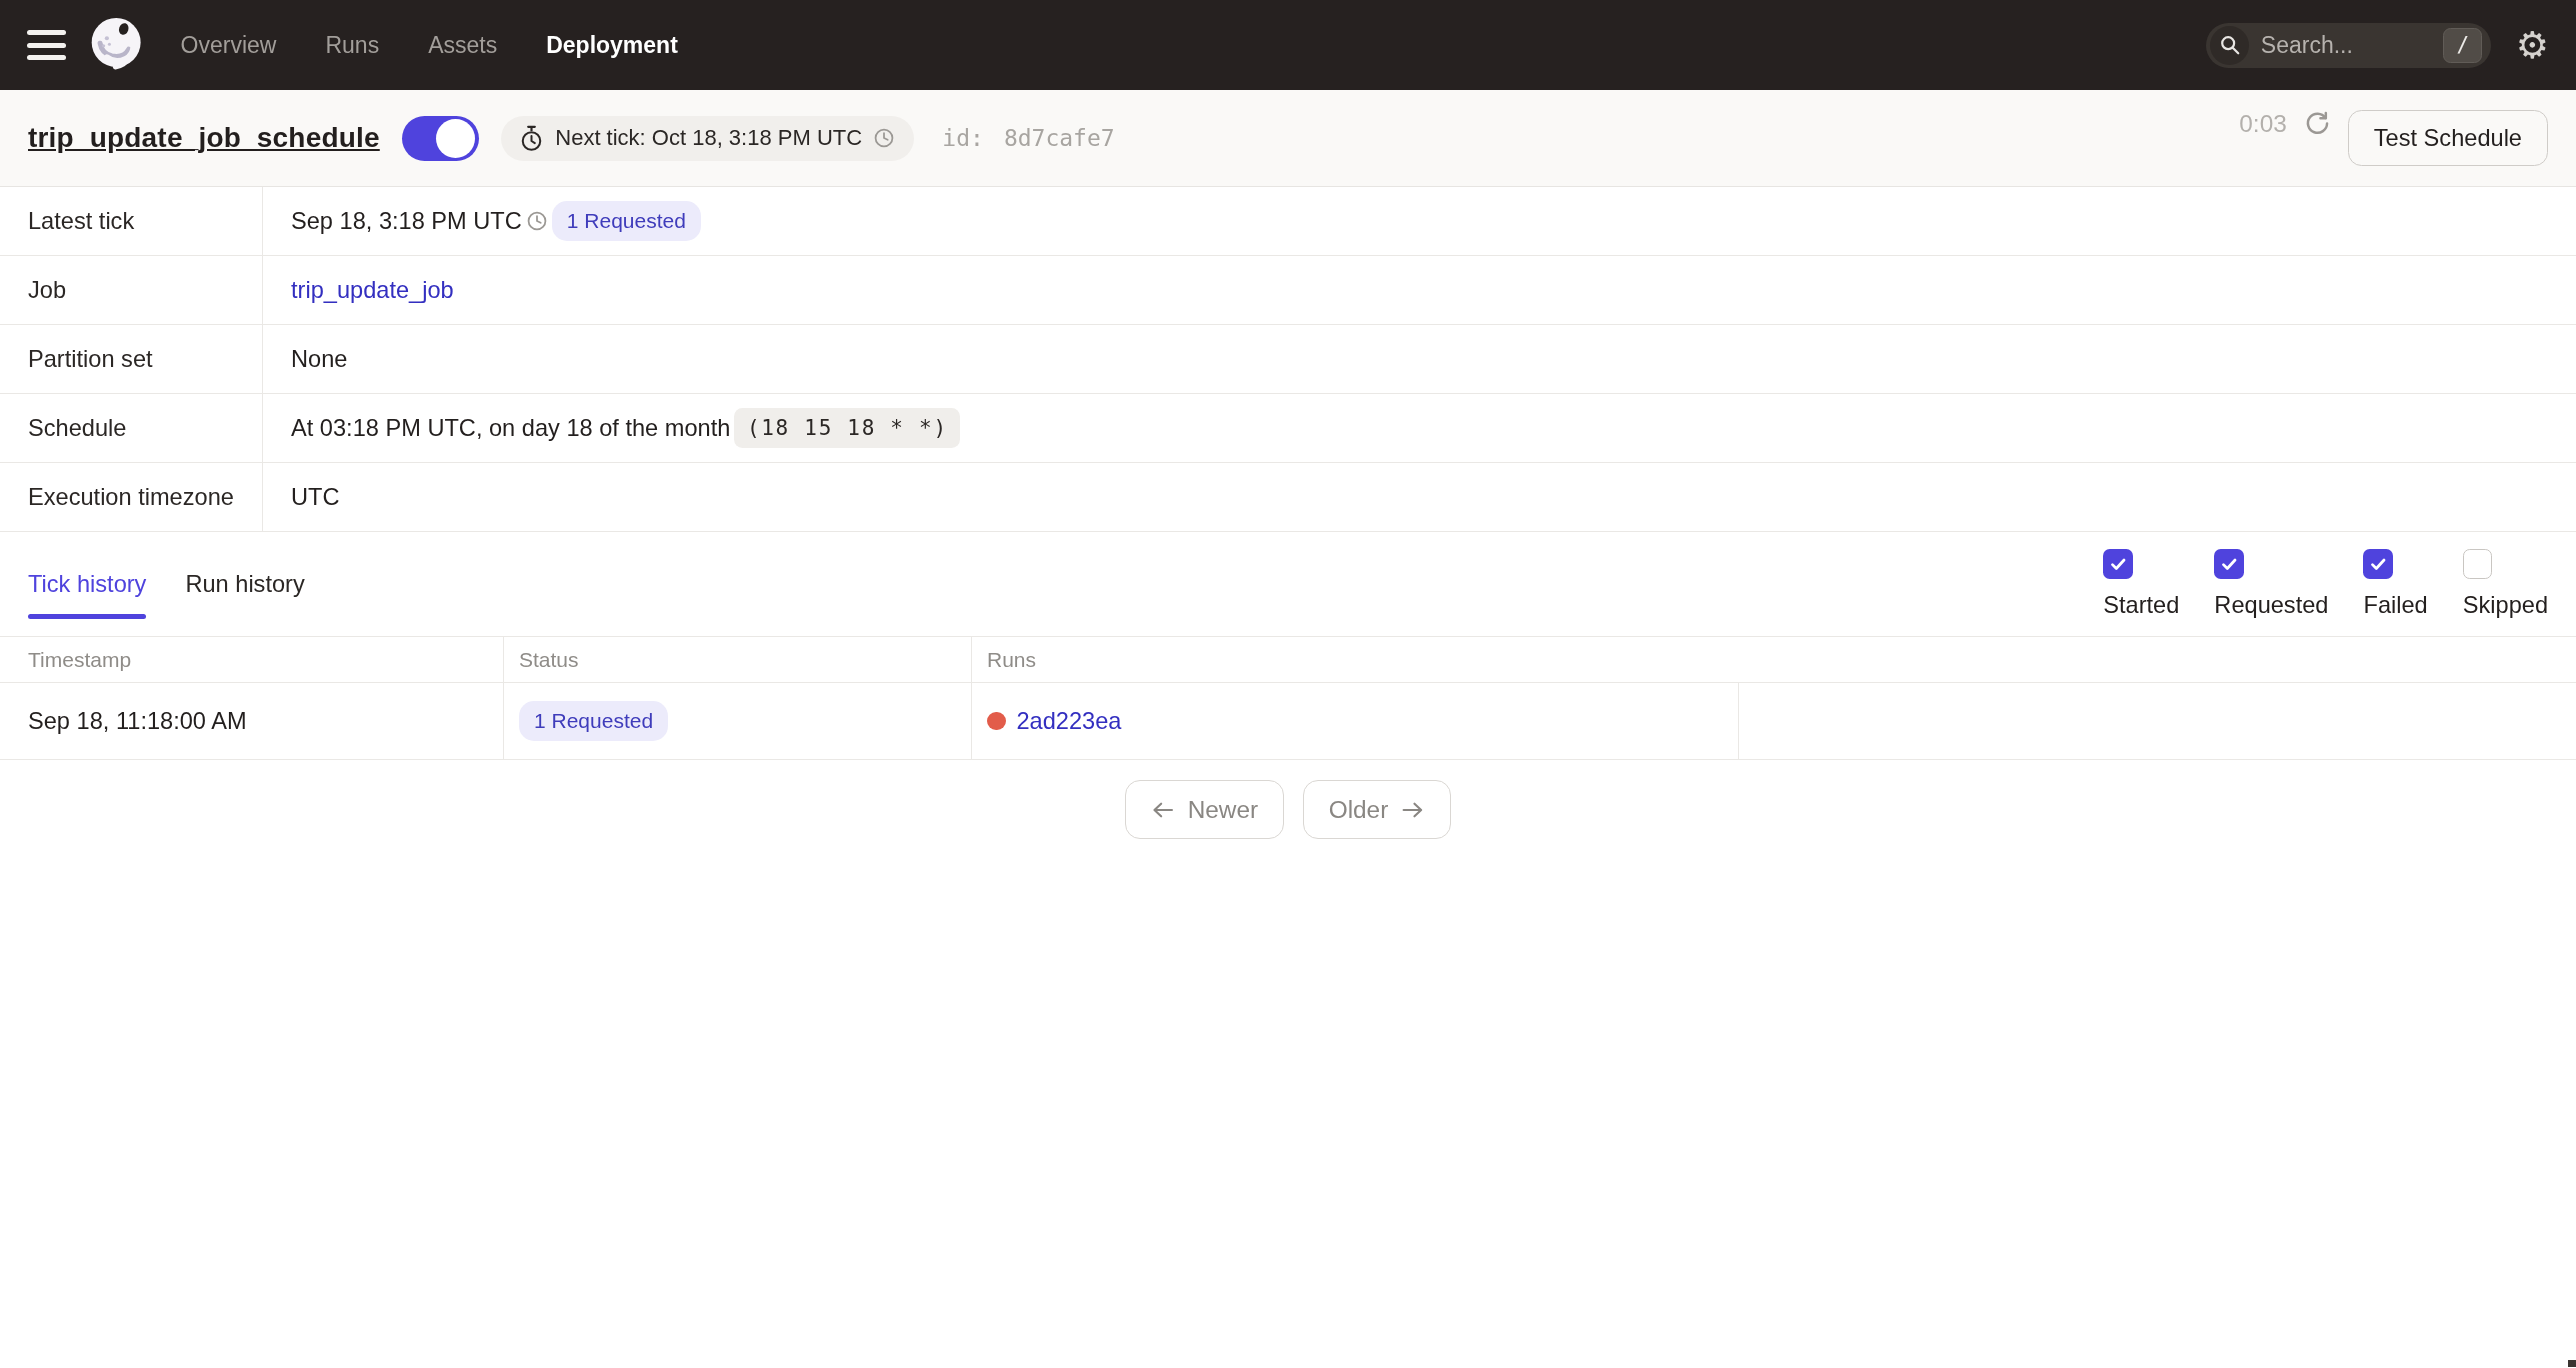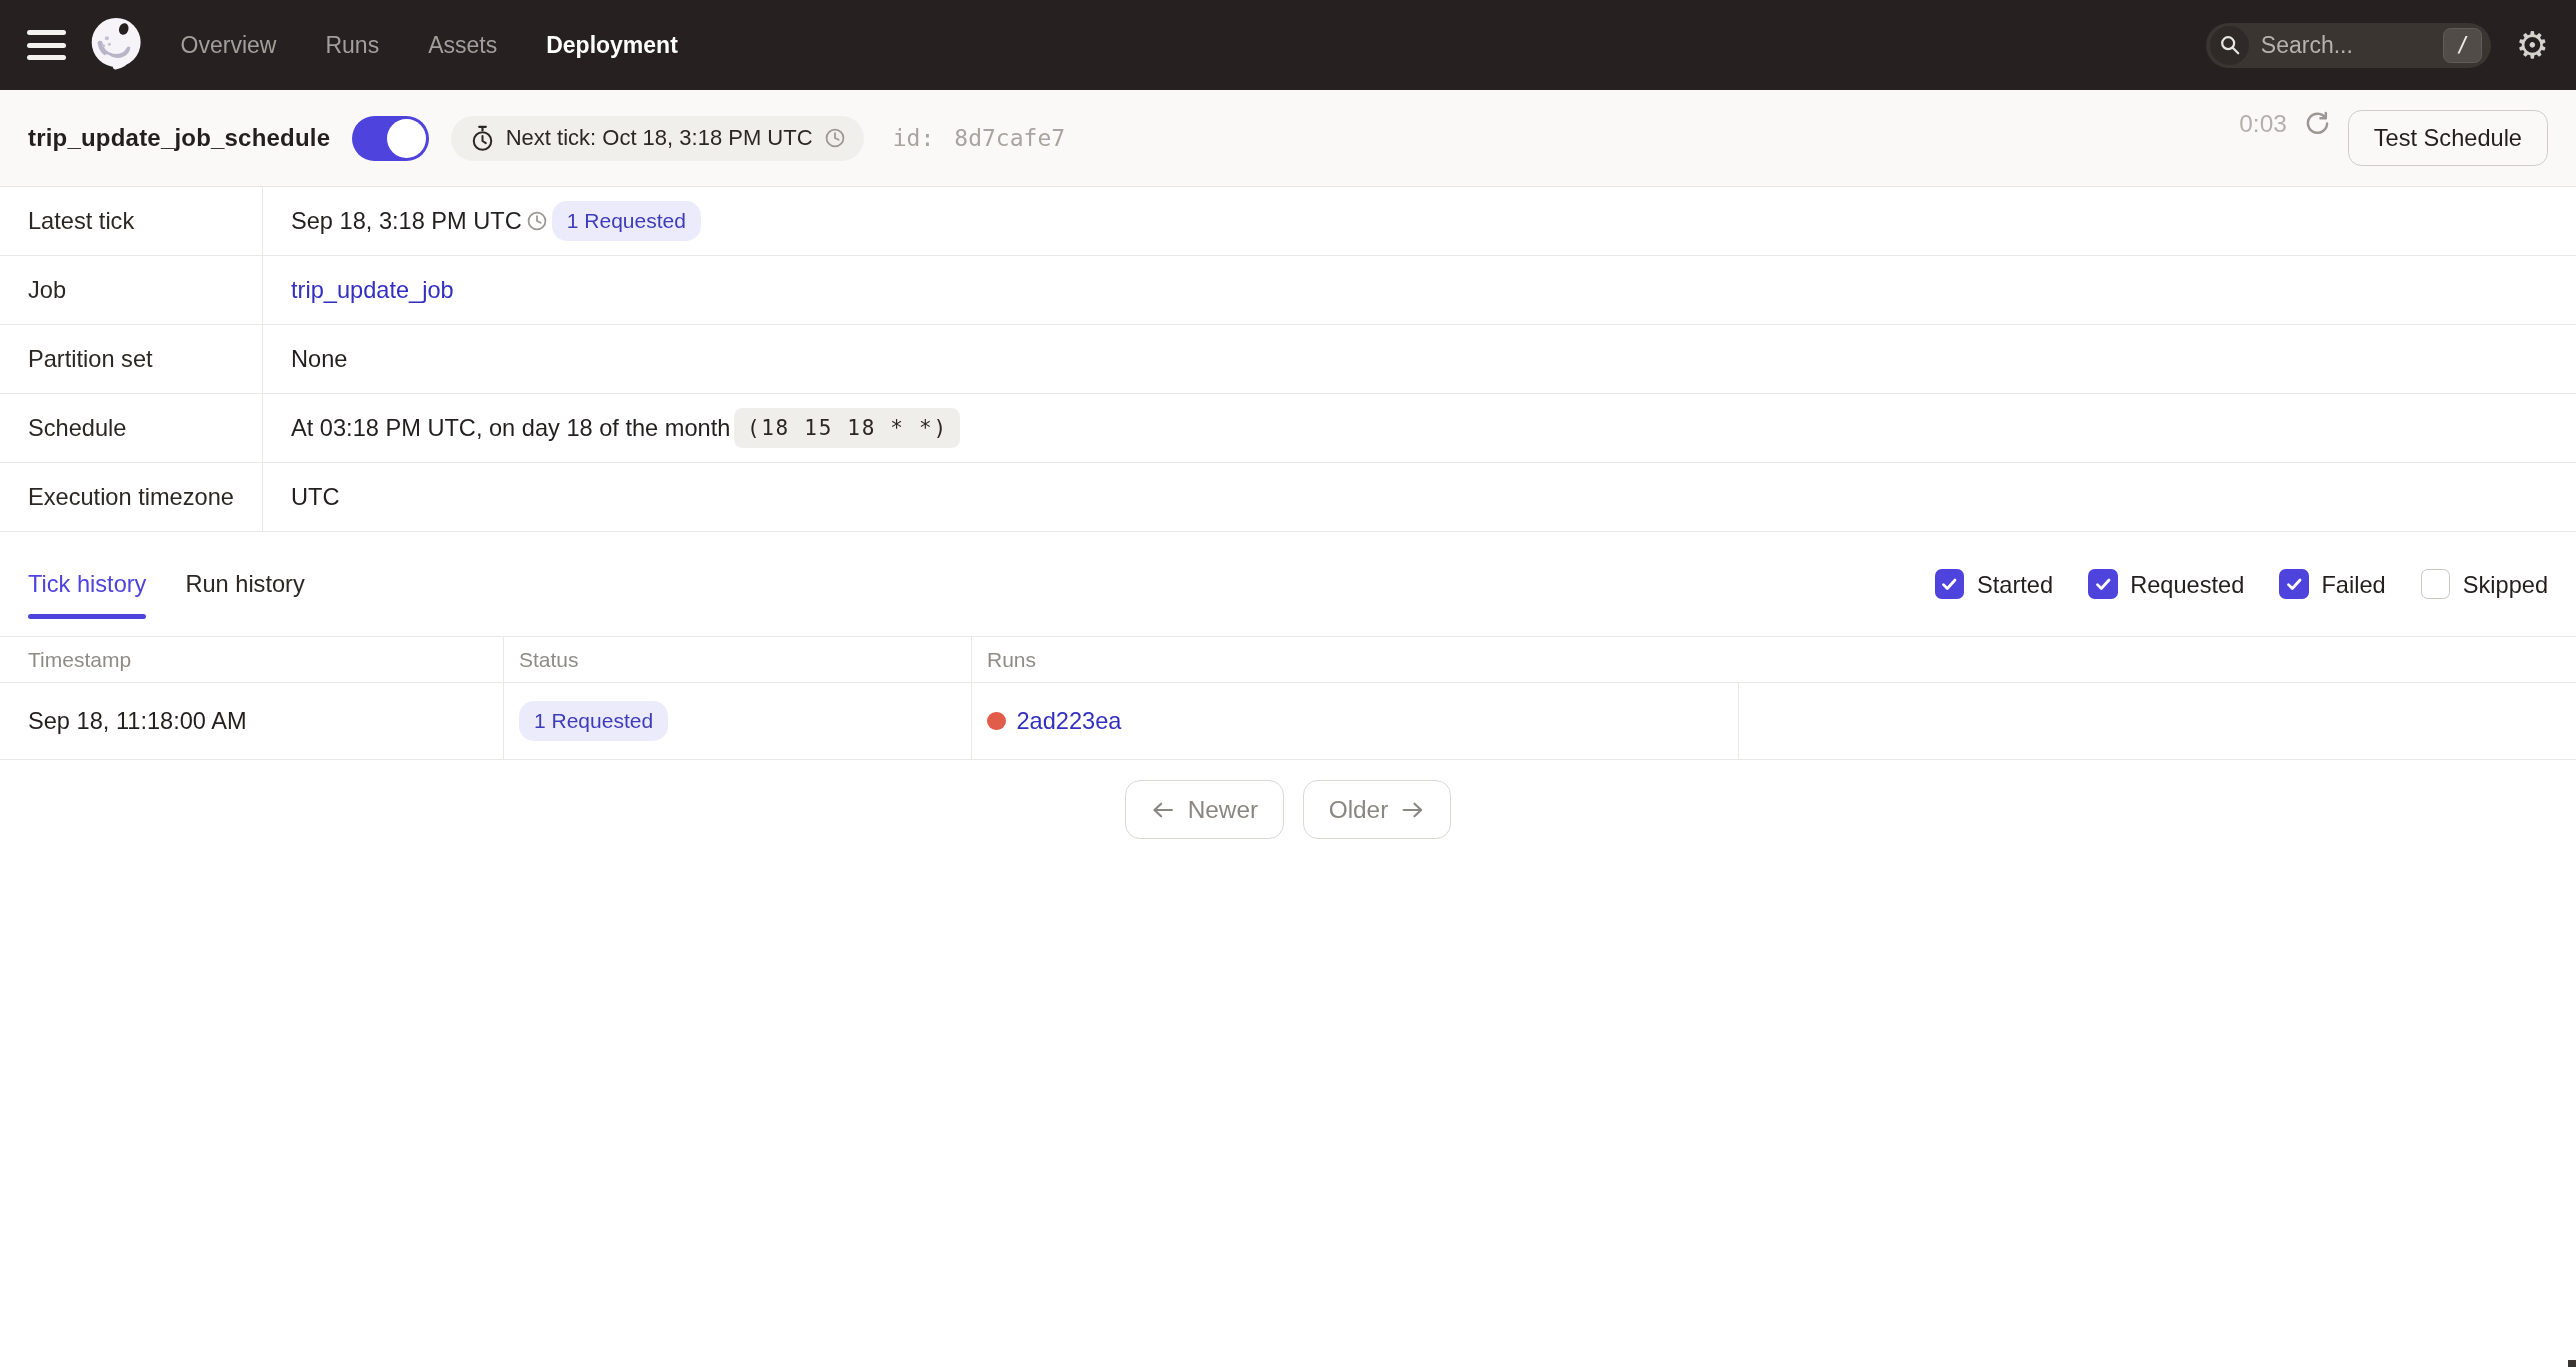--- a/index.html
+++ b/index.html
@@ -18,21 +18,21 @@
   .nav-spacer { flex:1; }
   .search-pill { width:285px; height:45px; border-radius:23px; background:#3A3531; display:flex; align-items:center; gap:11.8px; padding:0 8.4px 0 4.2px; }
   .search-icon-wrap { width:39px; height:39px; border-radius:50%; background:#2F2A27; display:flex; align-items:center; justify-content:center; flex:none; }
   .search-input { flex:1; min-width:0; border:none; outline:none; background:transparent; color:#E8E6E3; font-size:23px; font-family:inherit; }
   .search-input::placeholder { color:#B6B2AE; opacity:1; }
   .slash-badge { width:39px; height:35px; border-radius:7.6px; background:#514C47; border:0.8px solid #615C57; color:#EDEBE8; font-size:21px; display:flex; align-items:center; justify-content:center; flex:none; }
   .gear { margin-left:25px; font-size:37px; line-height:1; color:#D5D2CE; cursor:pointer; }
 
   
   .titlebar { height:97px; background:#FAF9F7; border-bottom:0.8px solid #E7E5E2; display:flex; align-items:center; padding:0 28px; gap:22px; }
-  .page-title { font-size:24px; font-weight:700; letter-spacing:0.2px; }
+  .page-title { font-size:28px; font-weight:700; letter-spacing:0.2px;text-decoration:underline; }
   .toggle { width:77px; height:45px; border-radius:23px; background:#4F43DD; position:relative; flex:none; cursor:pointer; }
   .toggle .knob { position:absolute; top:3.4px; right:3.4px; width:39px; height:39px; border-radius:50%; background:#ffffff; }
   .meta-pill { height:45px; border-radius:23px; background:#F1EFEC; display:flex; align-items:center; gap:11px; padding:0 18.5px; font-size:22px; color:#2B2725; white-space:nowrap; }
   .link { color:#332FC0; text-decoration:none; cursor:pointer; }
   .id-text { font-size:23px; color:#A8A5A1; display:flex; gap:20px; margin-left:6.7px; }
   .right-cluster { margin-left:auto; display:flex; align-items:flex-start; gap:17px; }
   .countdown { font-size:24.4px; color:#B3B0AC; }
   .test-btn { height:56px; padding:0 25px; border:0.8px solid #CFCCC8; border-radius:13.5px; background:transparent; font-size:23.6px; color:#231F1E; font-family:inherit; cursor:pointer; }
 
   
@@ -42,21 +42,21 @@
   .badge { background:#ECEBFB; color:#3F3CBB; font-size:21px; padding:7.6px 15px; border-radius:15px; white-space:nowrap; }
   .cron-chip { font-size:21px; background:#F0EEEB; color:#2B2725; padding:7.6px 12.6px; border-radius:8.4px; letter-spacing:1.7px; }
 
   
   .tabsrow { height:104px; display:flex; align-items:center; padding:0 28px; }
   .tabs { display:flex; gap:39px; height:100%; }
   .tab { position:relative; display:flex; align-items:center; height:100%; font-size:23.6px; color:#2B2725; cursor:pointer; }
   .tab.active { color:#4F43DD; font-weight:500; }
   .tab.active::after { content:""; position:absolute; left:0; right:0; bottom:17px; height:5px; border-radius:2.5px; background:#4F43DD; }
   .filters { margin-left:auto; display:flex; align-items:center; gap:35px; font-size:23.6px; color:#231F1E; }
-  .filter { display:flex; align-items:flex-end; gap:12.6px; cursor:pointer; }
+  .filter { display:flex; align-items:flex-start; gap:12.6px; cursor:pointer;flex-direction:column; }
   .checkbox { width:29.5px; height:29.5px; border-radius:6.7px; display:flex; align-items:center; justify-content:center; flex:none; }
   .checkbox.checked { background:#4F43DD; }
   .checkbox.unchecked { background:#ffffff; border:1.7px solid #C9C6C2; }
 
   
   .tick-table { border-top:0.8px solid #EAE8E5; }
   .thead, .trow { display:grid; grid-template-columns:503px 468px 767px 1fr; align-items:center; border-bottom:0.8px solid #EAE8E5; }
   .thead { height:46px; font-size:21px; color:#8F8C88; }
   .trow { height:77px; font-size:23.6px; }
   .cell { padding-left:15px; height:100%; display:flex; align-items:center; gap:11px; }

